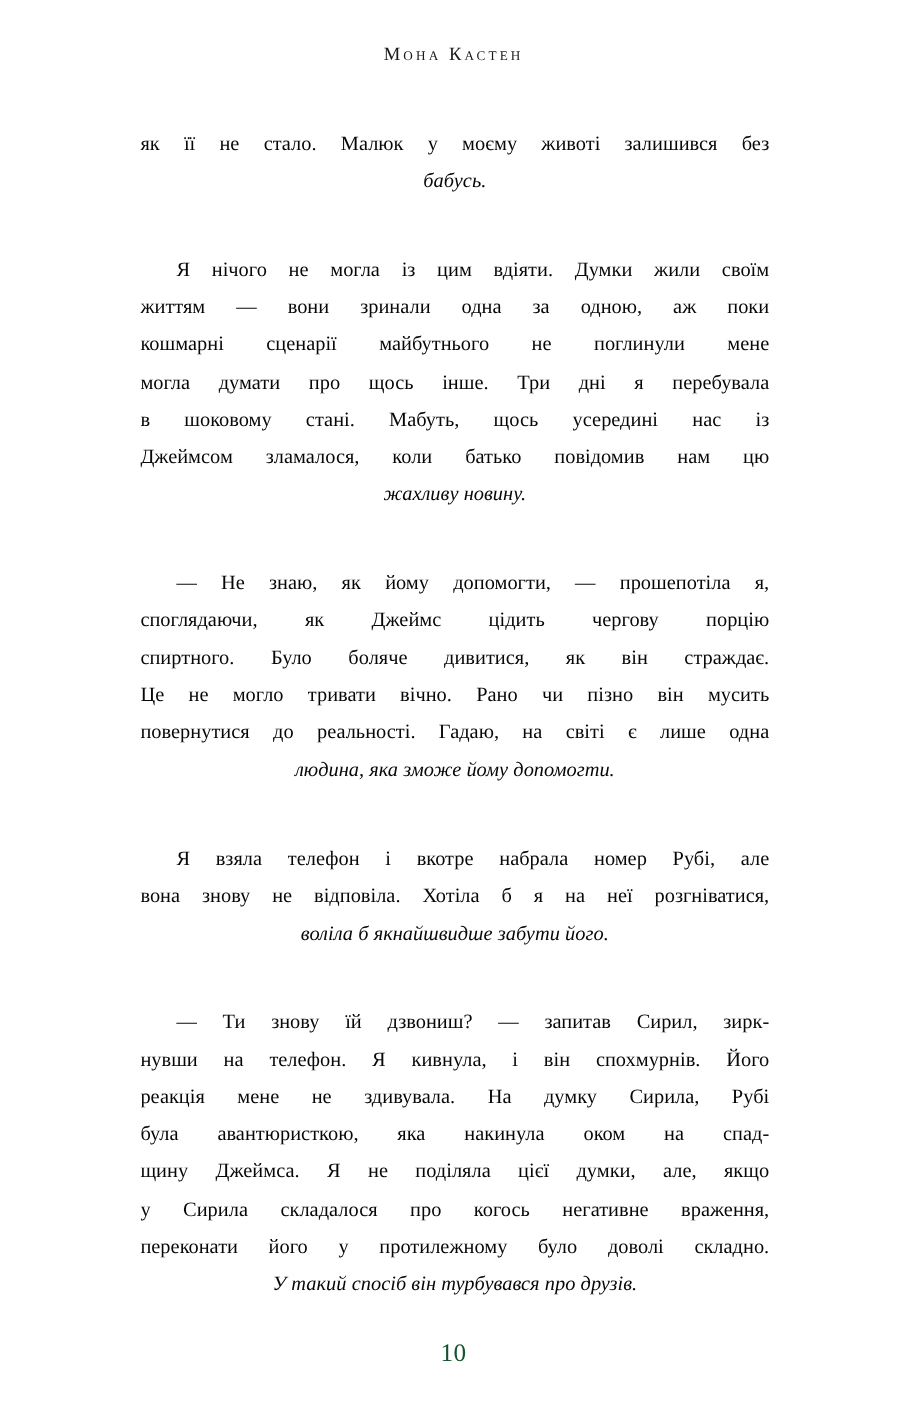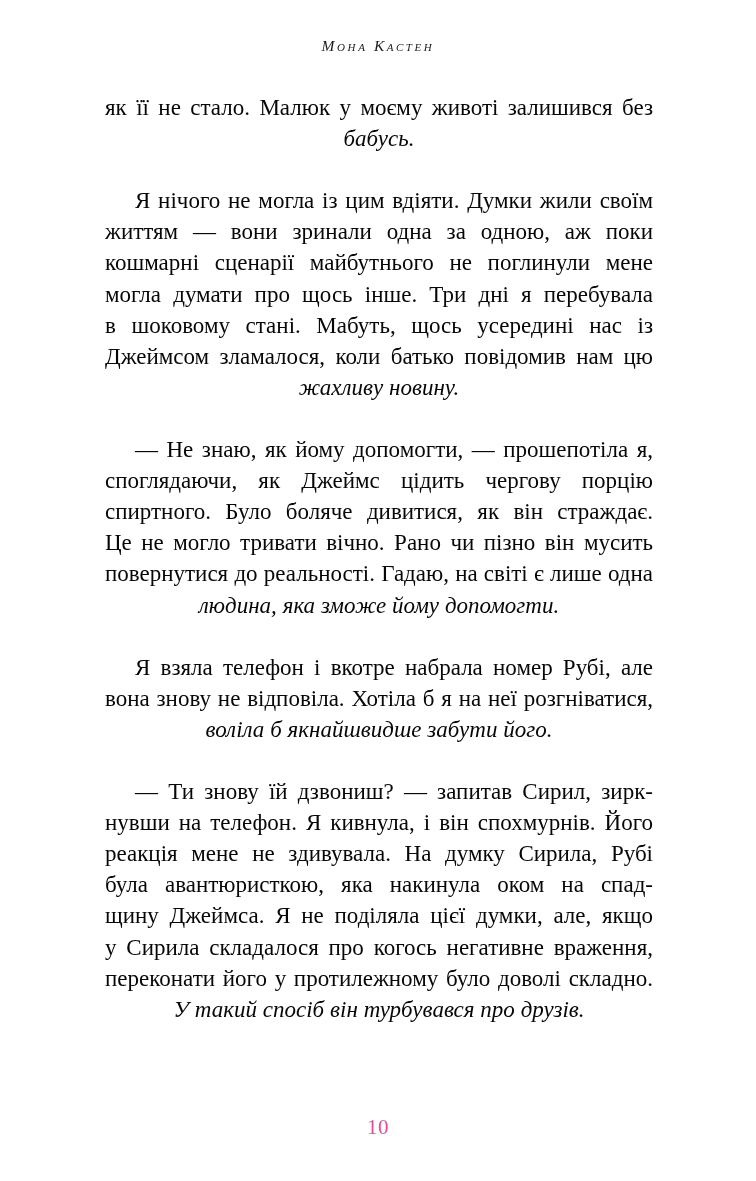--- a/index.html
+++ b/index.html
@@ -33,34 +33,33 @@
     width: 756px;
     text-align: center;
     font-family: "Liberation Serif", "DejaVu Serif", serif;
     font-size: 15.5px;
     font-variant: small-caps;
     letter-spacing: 2.6px;
     color: #1a1a1a;
     font-weight: 400;
     line-height: 1;
     white-space: pre;
-    font-style: italic;
   }
 
   
   .text-block {
     position: absolute;
     top: 92px;
     left: 105px;
     width: 548px;
   }
 
   .para {
-    margin: 0;
-    font-size: 23px;
+    margin: 12px;
+    font-size: 17px;
     line-height: 31.1px;
     text-align: justify;
     text-justify: inter-word;
     color: #070707;
     hyphens: manual;
     -webkit-hyphens: manual;
     word-spacing: 0.1px;
   }
   
   .para::after {
@@ -83,21 +82,21 @@
 
   
   .folio {
     position: absolute;
     top: 1117px;
     left: 0;
     width: 756px;
     text-align: center;
     font-family: "Liberation Serif", "DejaVu Serif", serif;
     font-size: 21px;
-    color: #ec4899;
+    color: #14532d;
     letter-spacing: 0.5px;
     line-height: 1;
   }
 </style>
 </head>
 <body>
 
 <div class="page">
 
   <div class="running-head">Мона Кастен</div>

